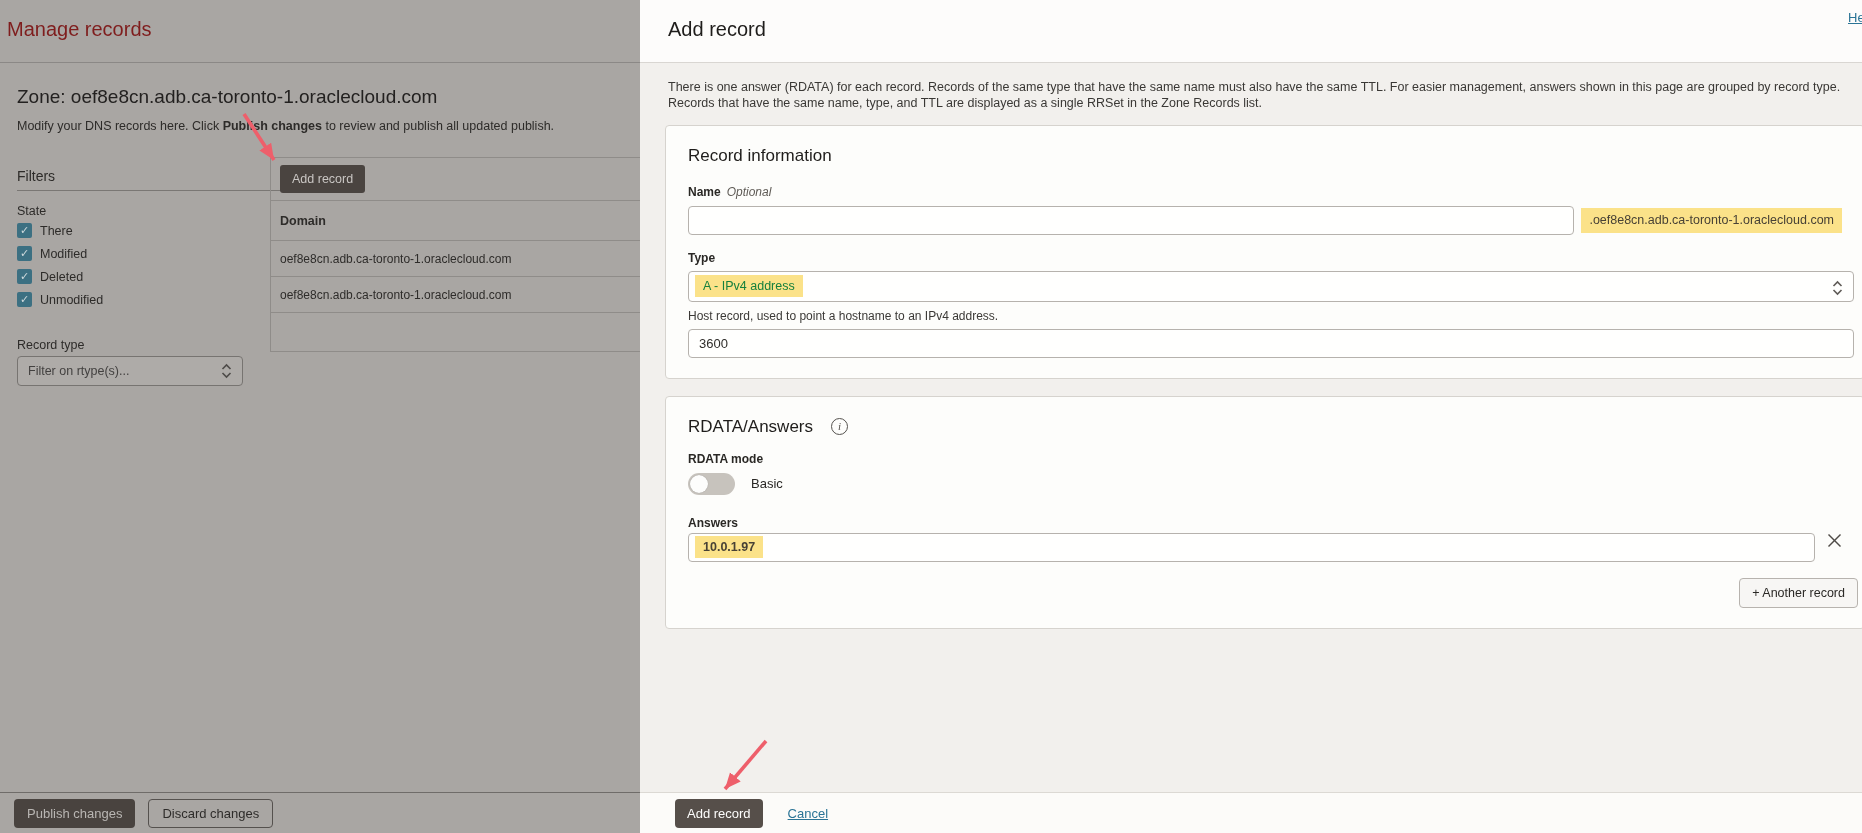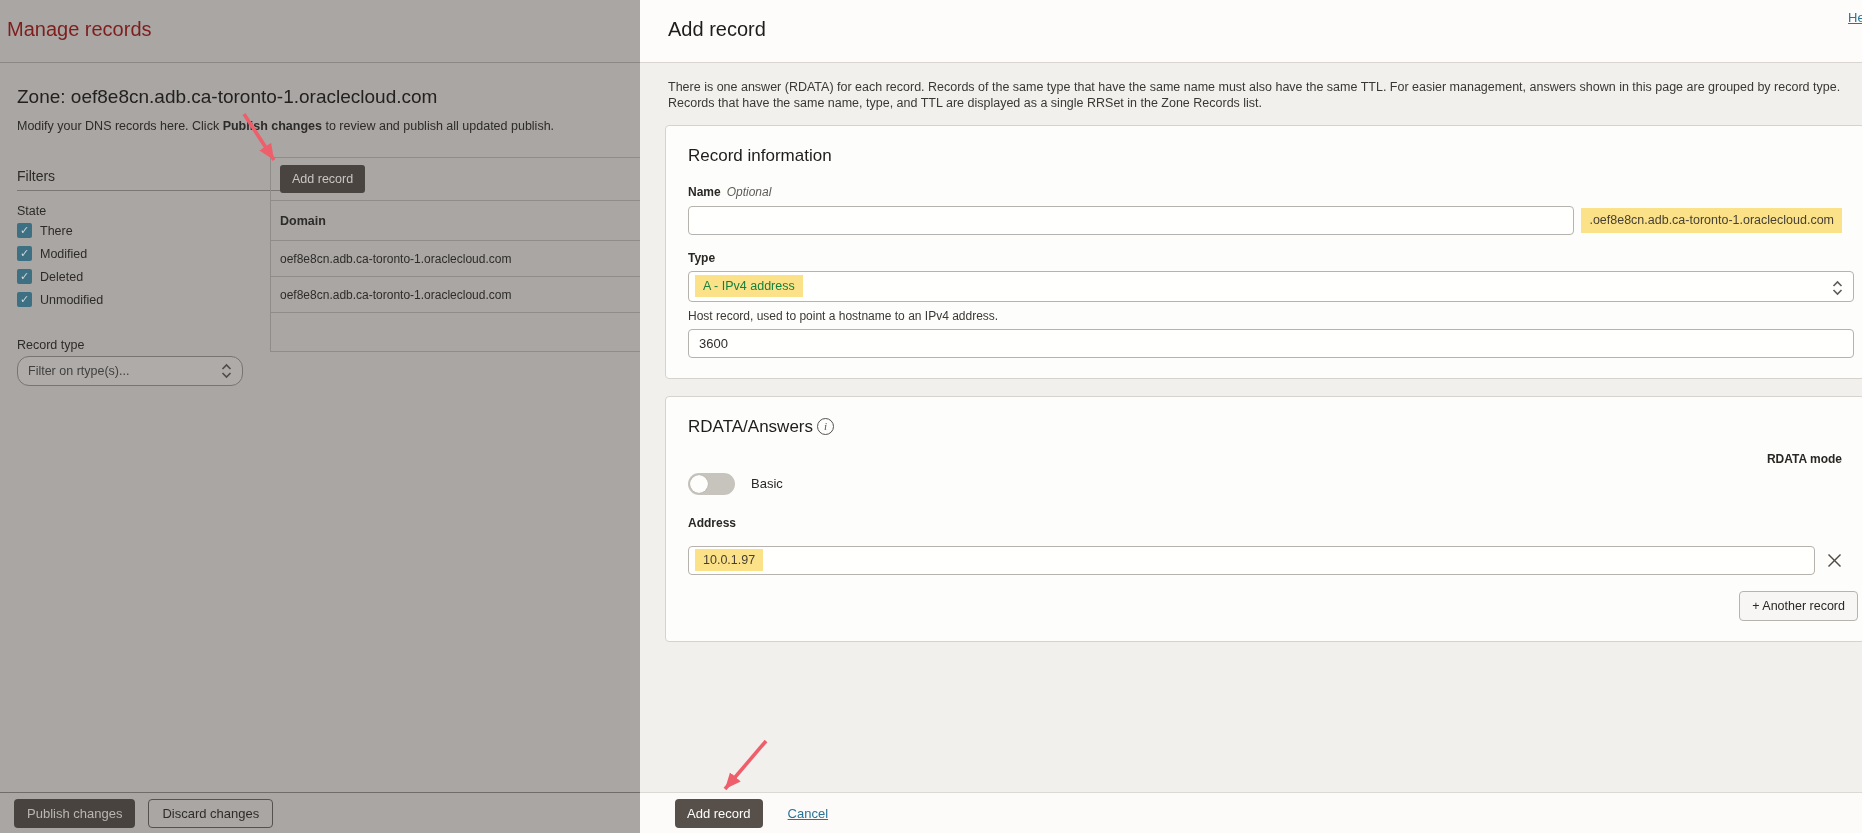--- a/index.html
+++ b/index.html
@@ -17,21 +17,21 @@
   .lp-zone-title { position:absolute; left:17px; top:86px; font-size:19px; font-weight:400; color:#232120; white-space:nowrap; }
   .lp-desc { position:absolute; left:17px; top:119px; font-size:12.5px; color:#2d2b29; white-space:nowrap; }
   .lp-desc b { font-weight:700; }
 
   .lp-filters-title { position:absolute; left:17px; top:168px; font-size:14px; color:#2d2b29; }
   .lp-filters-divider { position:absolute; left:17px; top:190px; width:264px; height:1px; background:#7a7774; }
   .lp-state-label { position:absolute; left:17px; top:204px; font-size:12.5px; }
   .cb-row { position:absolute; left:17px; display:flex; align-items:center; gap:8px; font-size:12.5px; }
   .cb-box { width:15px; height:15px; background:#3c7082; border-radius:2px; display:flex; align-items:center; justify-content:center; color:#cfdadd; font-size:11px; line-height:1; }
   .lp-rtype-label { position:absolute; left:17px; top:338px; font-size:12.5px; }
-  .lp-rtype-select { position:absolute; left:17px; top:356px; width:226px; height:30px; border:1px solid #777471; border-radius:12px; background:#aeabA8; display:flex; align-items:center; padding:0 10px; font-size:12.5px; color:#434140; }
+  .lp-rtype-select { position:absolute; left:17px; top:356px; width:226px; height:30px; border:1px solid #777471; border-radius:4px; background:#aeabA8; display:flex; align-items:center; padding:0 10px; font-size:12.5px; color:#434140; }
   .lp-rtype-select .sel-text { flex:1; }
 
   .updown { display:inline-flex; flex-direction:column; align-items:center; line-height:0; }
 
   
   .lp-table { position:absolute; left:270px; top:157px; width:370px; border-left:1px solid #8f8c89; border-top:1px solid #8f8c89; }
   .lp-table .trow { border-bottom:1px solid #8f8c89; display:flex; align-items:center; padding-left:9px; font-size:12px; color:#2e2c2a; }
   .trow.toolbar { height:43px; }
   .trow.thead { height:40px; font-weight:700; font-size:12.5px; }
   .trow.tdata { height:36px; }
@@ -66,29 +66,29 @@
 
   .mt16 { margin-top:16px; }
   .mt6 { margin-top:6px; }
 
   .select-box { position:relative; width:1166px; height:31px; border:1px solid #b6b2ad; border-radius:4px; background:#fffffe; display:flex; align-items:center; padding:0 30px 0 6px; }
   .type-chip { background:#fbe289; color:#15803d; font-size:12.5px; padding:4px 8px; }
   .select-box .updown { position:absolute; right:10px; top:8px; }
   .help-text { font-size:12px; color:#3b3936; margin-top:7px; }
   .ttl-input { width:1166px; }
 
-  .h2-row { display:flex; align-items:center; gap:4px; }
+  .h2-row { display:flex; align-items:center; gap:18px; }
   .info-icon { width:17px; height:17px; border:1.4px solid #55524e; border-radius:50%; display:flex; align-items:center; justify-content:center; font-family:"Liberation Serif", serif; font-style:italic; font-size:11px; color:#55524e; padding-bottom:1px; }
 
   .toggle-row { display:flex; align-items:center; gap:16px; margin-top:7px; }
   .toggle { position:relative; width:47px; height:22px; background:#c7c3bd; border-radius:11px; cursor:pointer; }
   .toggle .knob { position:absolute; left:2px; top:2px; width:18px; height:18px; background:#fdfdfc; border-radius:50%; box-shadow:0 0 1px rgba(0,0,0,.3); }
   .toggle-label { font-size:13px; color:#2a2825; }
 
-  .address-row { display:flex; align-items:center; margin-top:16px; }
+  .address-row { display:flex; align-items:flex-start; margin-top:3px;font-weight:bold; }
   .address-input { width:1131px; height:29px; border:1px solid #b6b2ad; border-radius:4px; background:#fffffe; display:flex; align-items:center; padding:0 6px; }
   .value-chip { background:#fbe289; color:#474135; font-size:12.5px; padding:4px 8px; }
   .remove-x { margin-left:11px; width:16px; height:16px; cursor:pointer; display:flex; align-items:center; justify-content:center; }
 
   .another-row { width:1170px; display:flex; justify-content:flex-end; margin-top:16px; }
   .another-btn { background:#f7f6f4; border:1px solid #b7b3ae; border-radius:4px; font-family:inherit; font-size:12.5px; color:#2a2825; padding:7px 12px; cursor:pointer; }
 
   .rp-footer { position:absolute; left:0; bottom:0; width:100%; height:41px; background:#fcfbf9; border-top:1px solid #dcd9d4; display:flex; align-items:center; padding-left:35px; gap:25px; }
   .rp-add-btn { background:#564f4a; color:#fdfdfc; border:none; border-radius:4px; font-size:13px; padding:7px 12px; font-family:inherit; cursor:pointer; }
   .cancel-link { font-size:13px; color:#2b7496; text-decoration:underline; cursor:pointer; }
@@ -186,29 +186,29 @@
 
       <input class="text-input ttl-input mt6" value="3600" style="">
     </div>
 
     <div class="card card-2">
       <div class="h2-row">
         <h2>RDATA/Answers</h2>
         <span class="info-icon">i</span>
       </div>
 
-      <div class="field-label" style="margin-top:15px;text-align:right;">RDATA mode</div>
+      <div class="field-label" style="margin-top:15px;">RDATA mode</div>
       <div class="toggle-row">
         <div class="toggle">
             <div class="knob"></div>
           </div>
         <span class="toggle-label">Basic</span>
       </div>
 
-      <div class="field-label" style="margin-top:21px;">Address</div>
+      <div class="field-label" style="margin-top:21px;">Answers</div>
       <div class="address-row">
         <div class="address-input">
           <span class="value-chip">10.0.1.97</span>
         </div>
         <span class="remove-x">
           <svg width="15" height="15" viewBox="0 0 15 15">
               <line x1="1.5" y1="1.5" x2="13.5" y2="13.5" stroke="#4f4b47" stroke-width="1.4"></line>
               <line x1="13.5" y1="1.5" x2="1.5" y2="13.5" stroke="#4f4b47" stroke-width="1.4"></line>
             </svg>
         </span>

